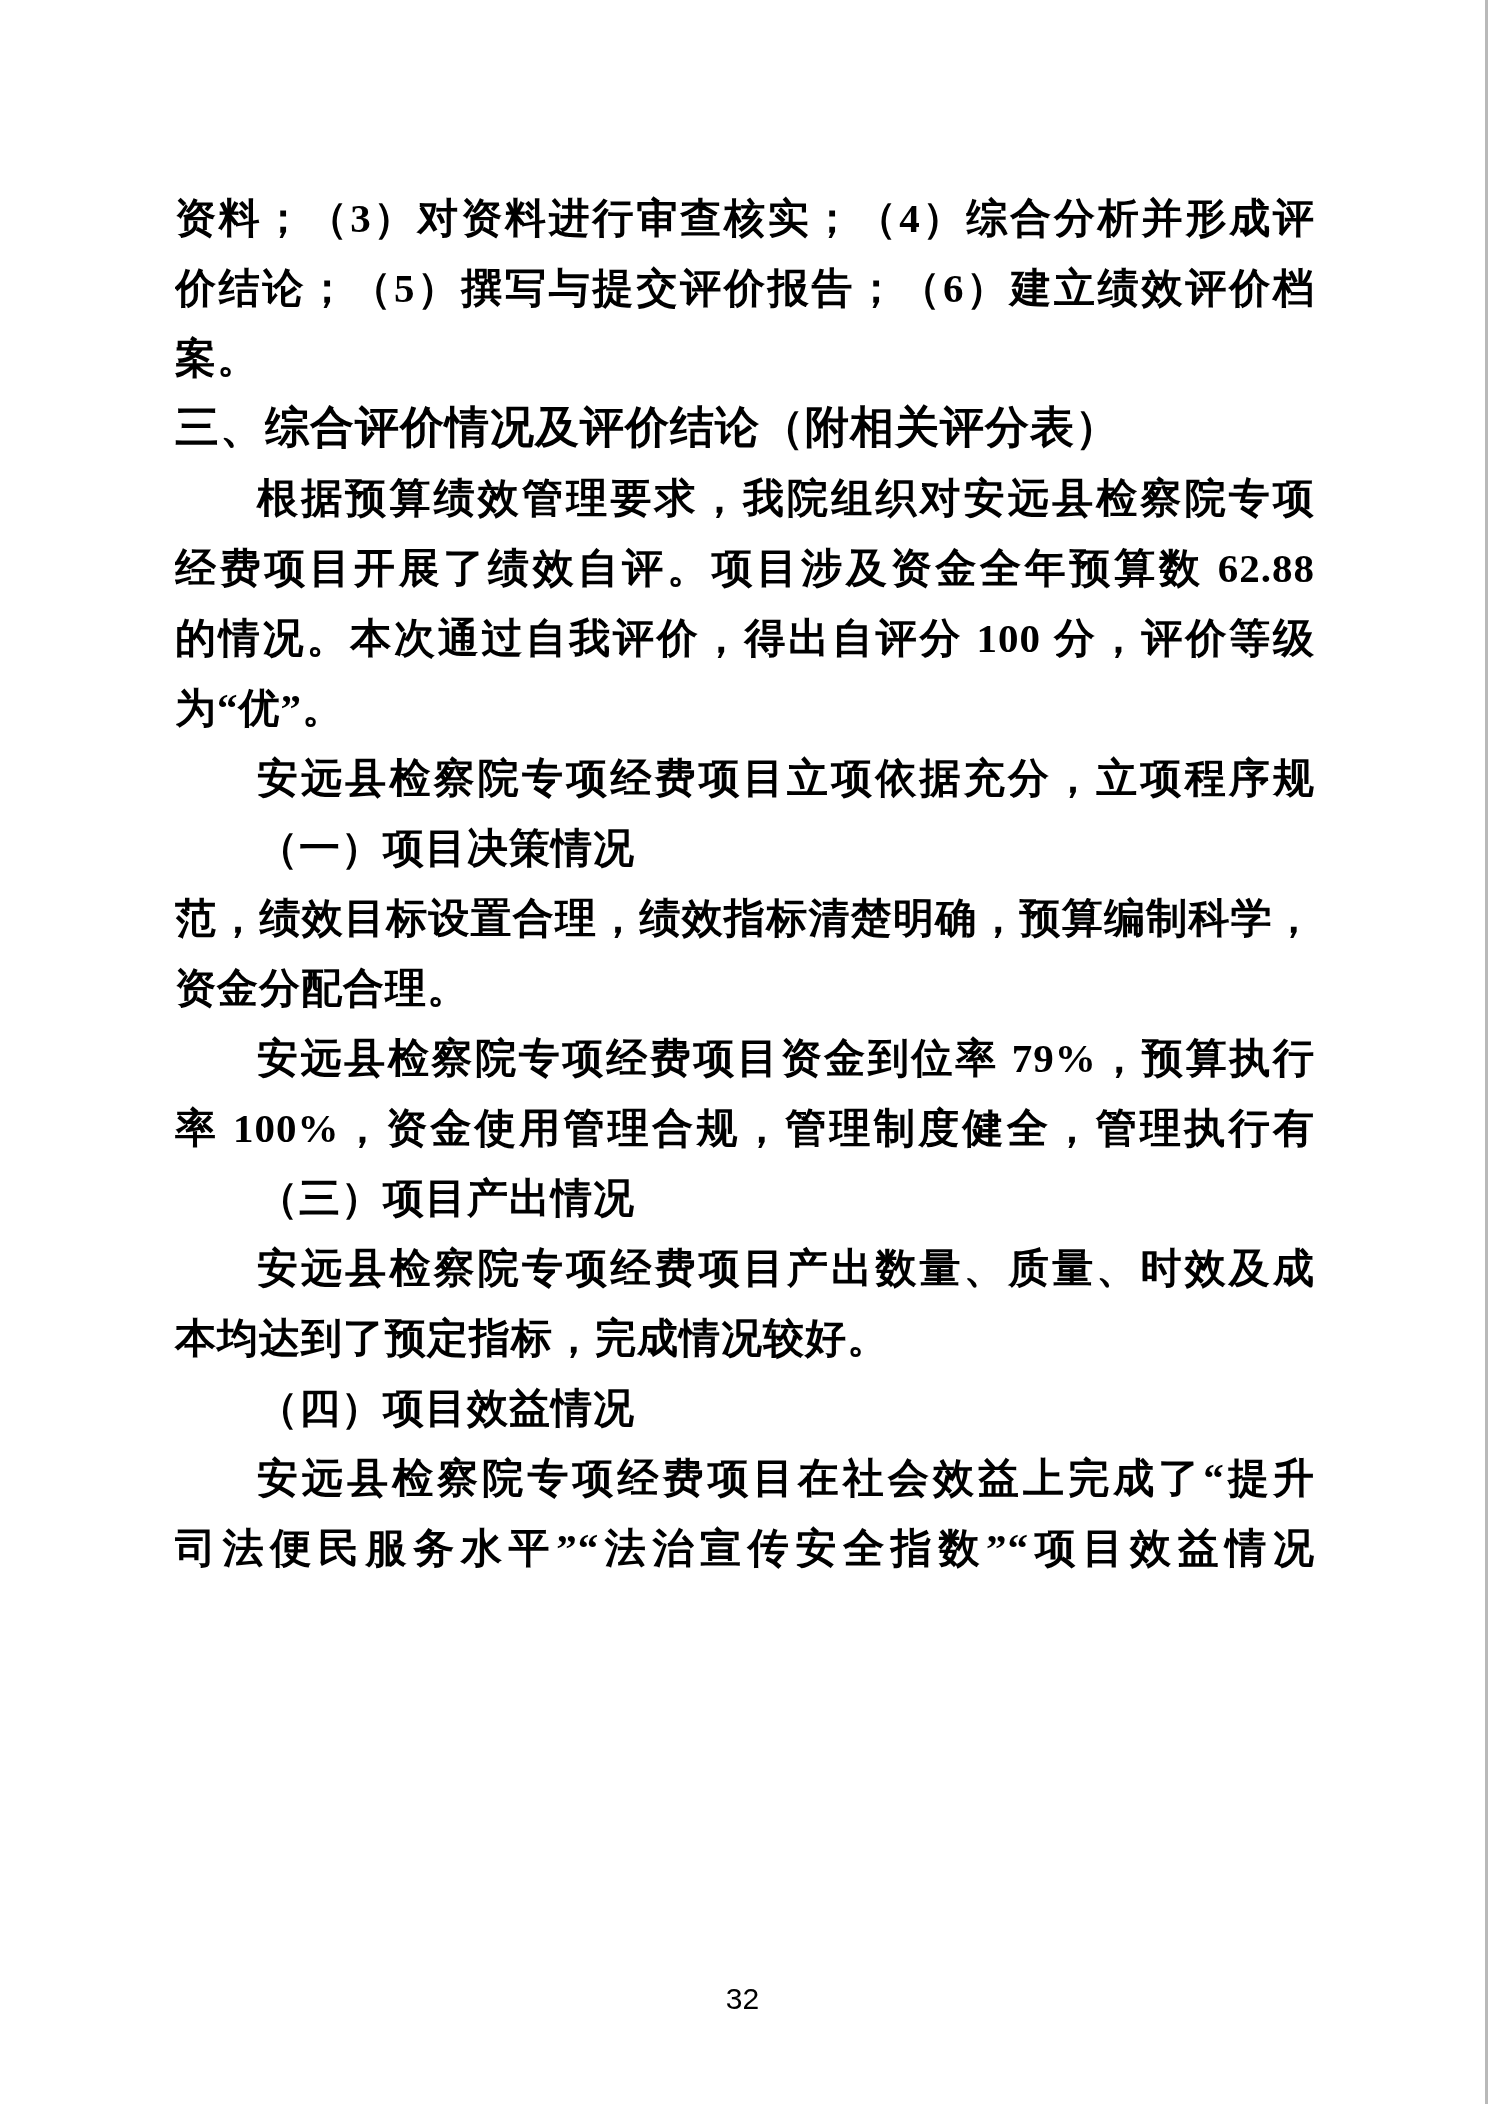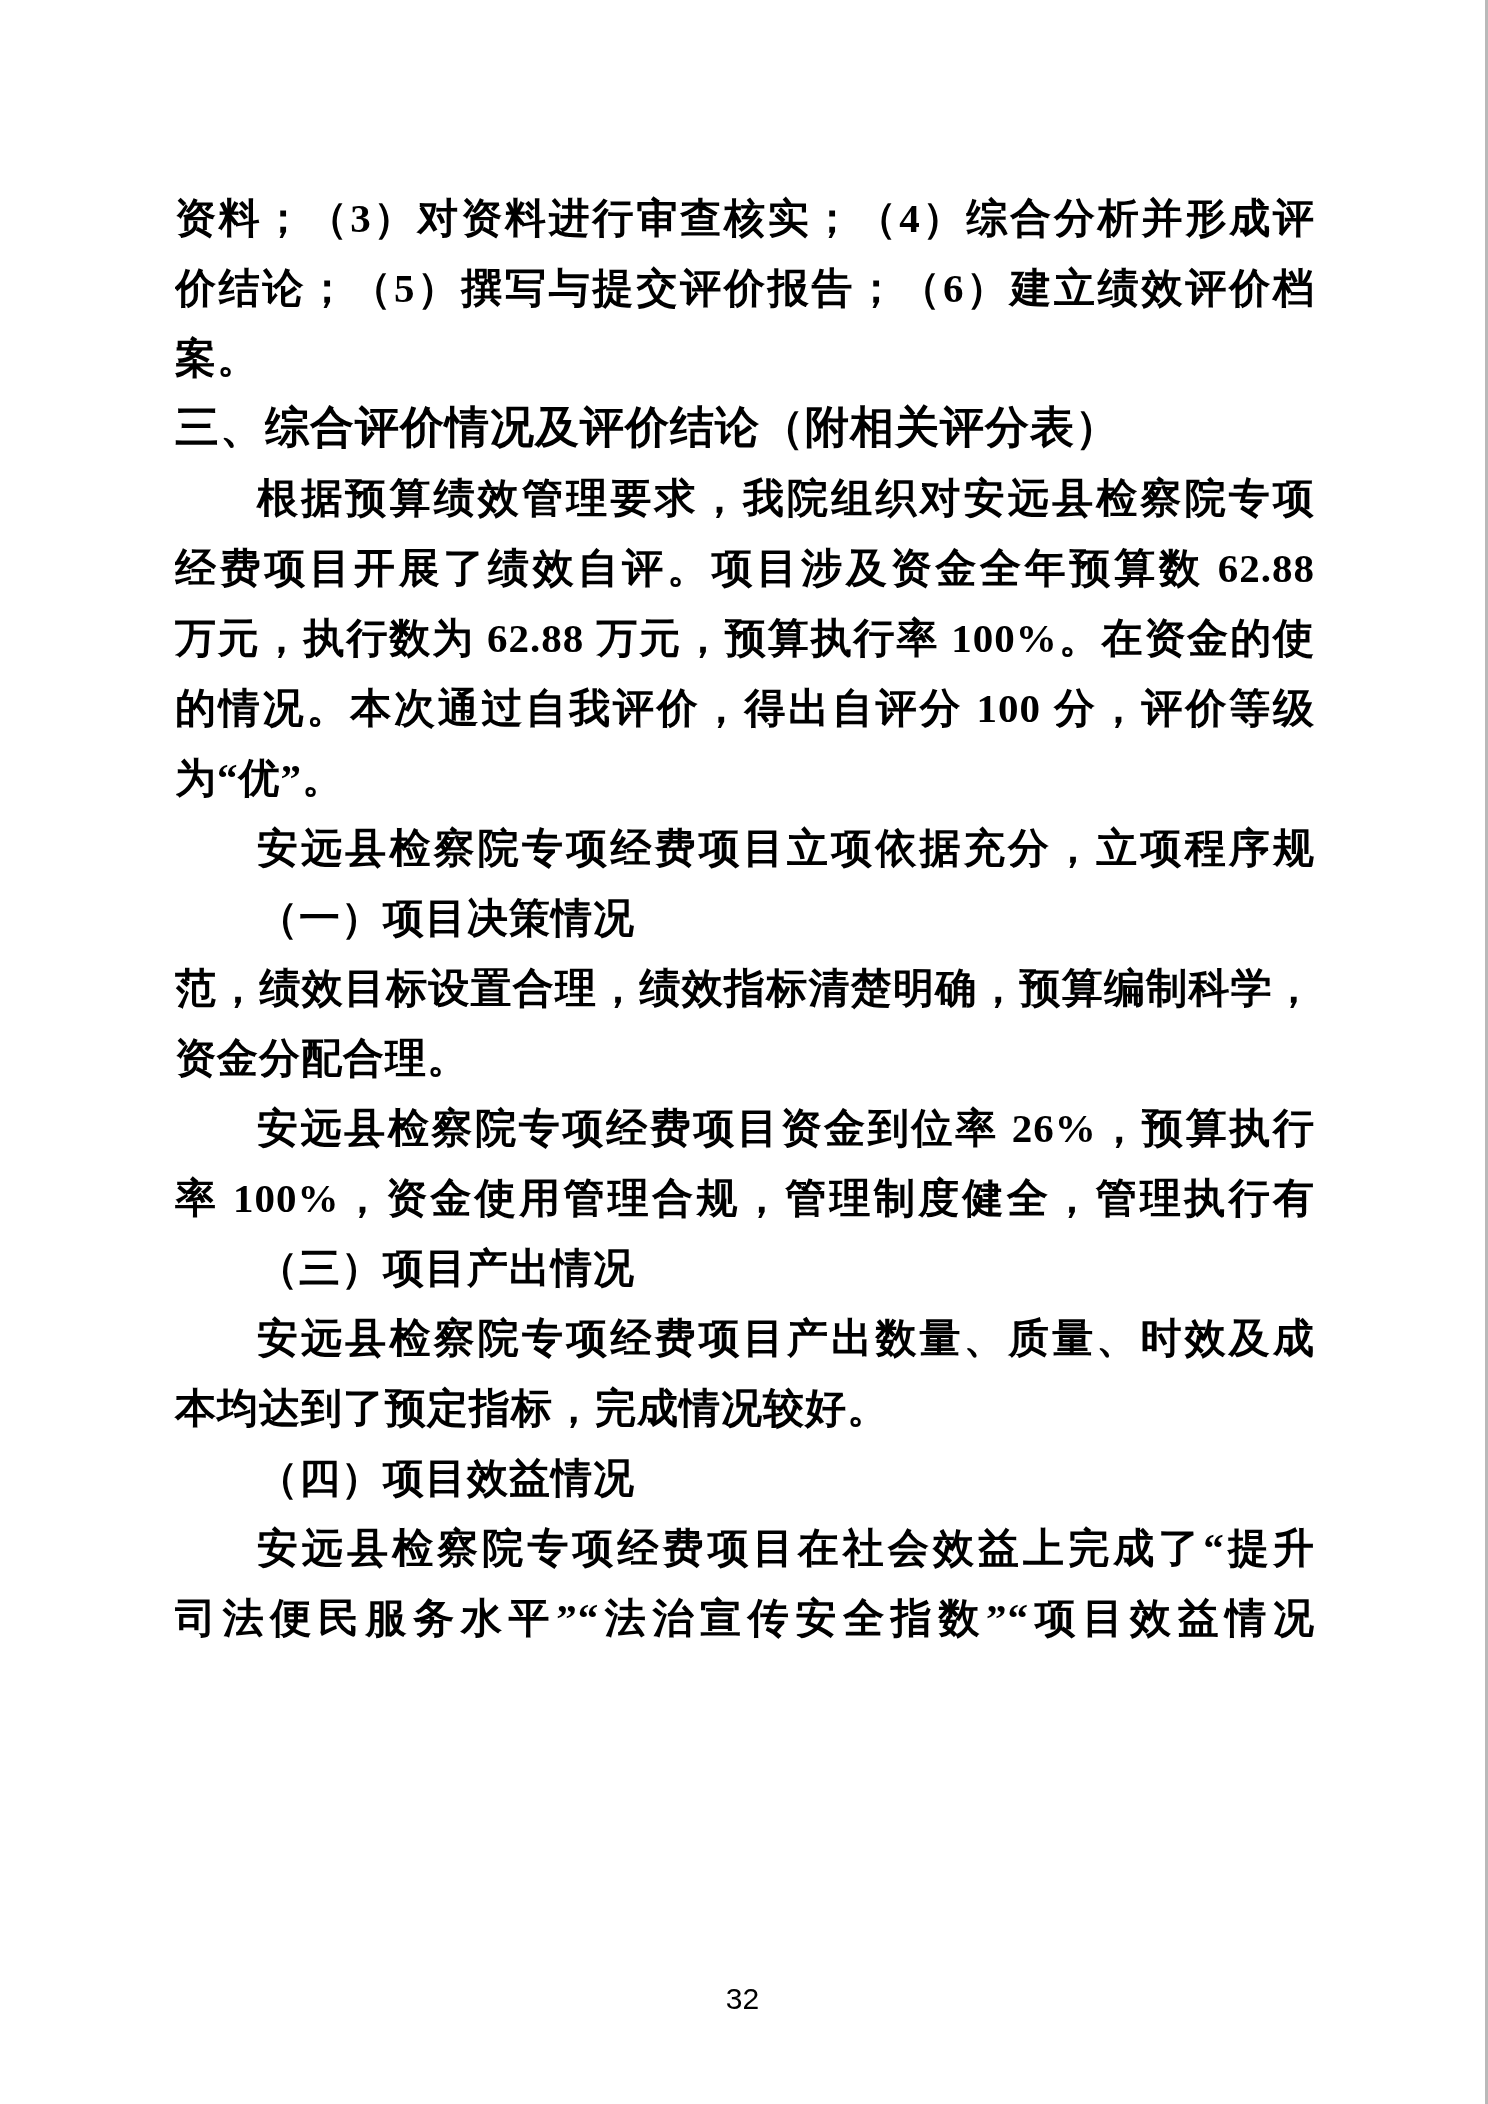--- a/index.html
+++ b/index.html
@@ -65,28 +65,27 @@
 <body>
 
 <div class="page">
   <div class="content">
       <div class="line justify">资料；（3）对资料进行审查核实；（4）综合分析并形成评</div>
       <div class="line justify">价结论；（5）撰写与提交评价报告；（6）建立绩效评价档</div>
       <div class="line">案。</div>
       <div class="line heading">三、综合评价情况及评价结论（附相关评分表）</div>
       <div class="line indent justify">根据预算绩效管理要求，我院组织对安远县检察院专项</div>
       <div class="line justify">经费项目开展了绩效自评。项目涉及资金全年预算数 62.88</div>
-      <div class="line justify">万元，执行数为 62.88 万元，预算执行率 100%。在资金的使</div>
       <div class="line justify">的情况。本次通过自我评价，得出自评分 100 分，评价等级</div>
       <div class="line">为“优”。</div>
       <div class="line indent justify">安远县检察院专项经费项目立项依据充分，立项程序规</div>
       <div class="line indent">（一）项目决策情况</div>
       <div class="line justify">范，绩效目标设置合理，绩效指标清楚明确，预算编制科学，</div>
       <div class="line">资金分配合理。</div>
-      <div class="line indent justify">安远县检察院专项经费项目资金到位率 26%，预算执行</div>
+      <div class="line indent justify">安远县检察院专项经费项目资金到位率 79%，预算执行</div>
       <div class="line justify">率 100%，资金使用管理合规，管理制度健全，管理执行有效。</div>
       <div class="line indent">（三）项目产出情况</div>
       <div class="line indent justify">安远县检察院专项经费项目产出数量、质量、时效及成</div>
       <div class="line">本均达到了预定指标，完成情况较好。</div>
       <div class="line indent">（四）项目效益情况</div>
       <div class="line indent justify">安远县检察院专项经费项目在社会效益上完成了“提升</div>
       <div class="line justify">司法便民服务水平”“法治宣传安全指数”“项目效益情况</div>
     </div>
   <div class="page-number">32</div>
 </div>

